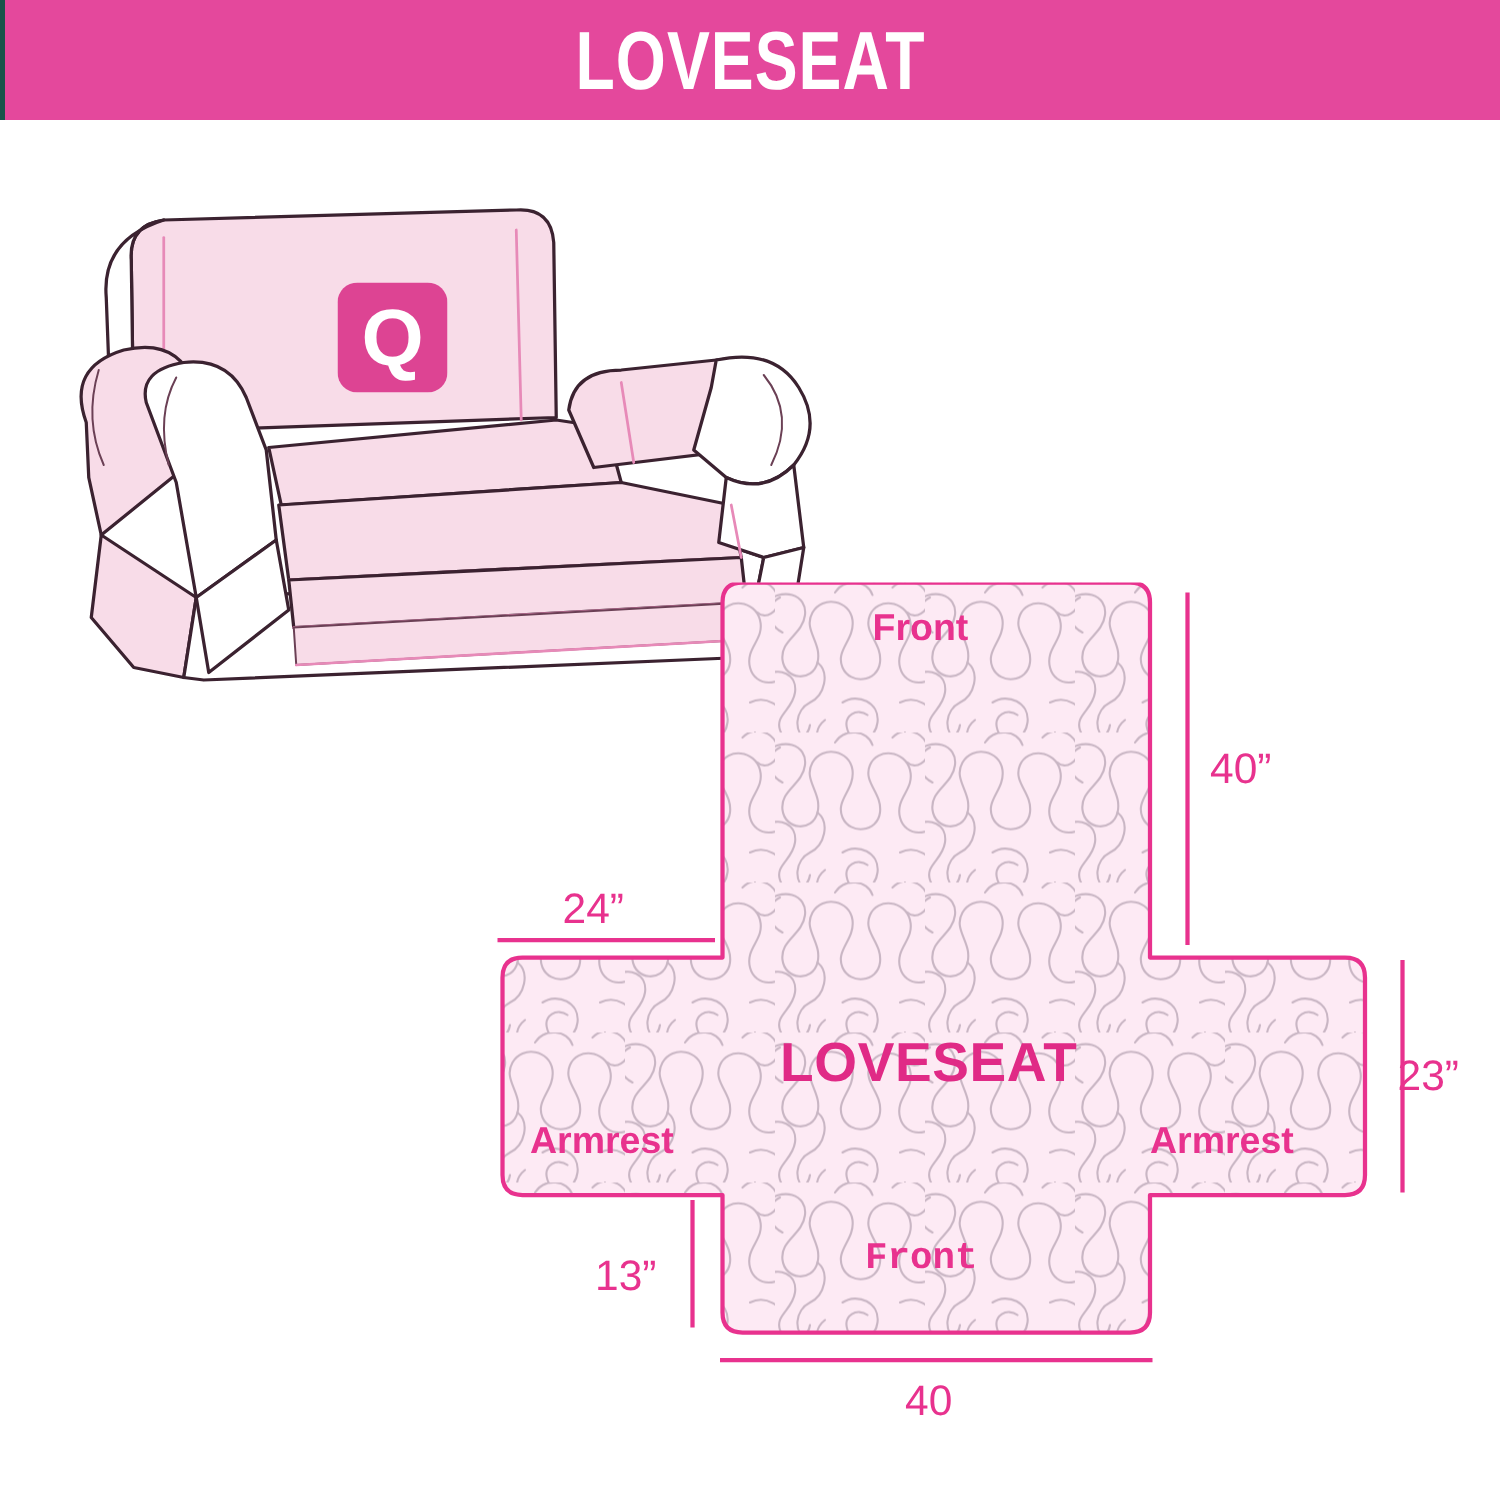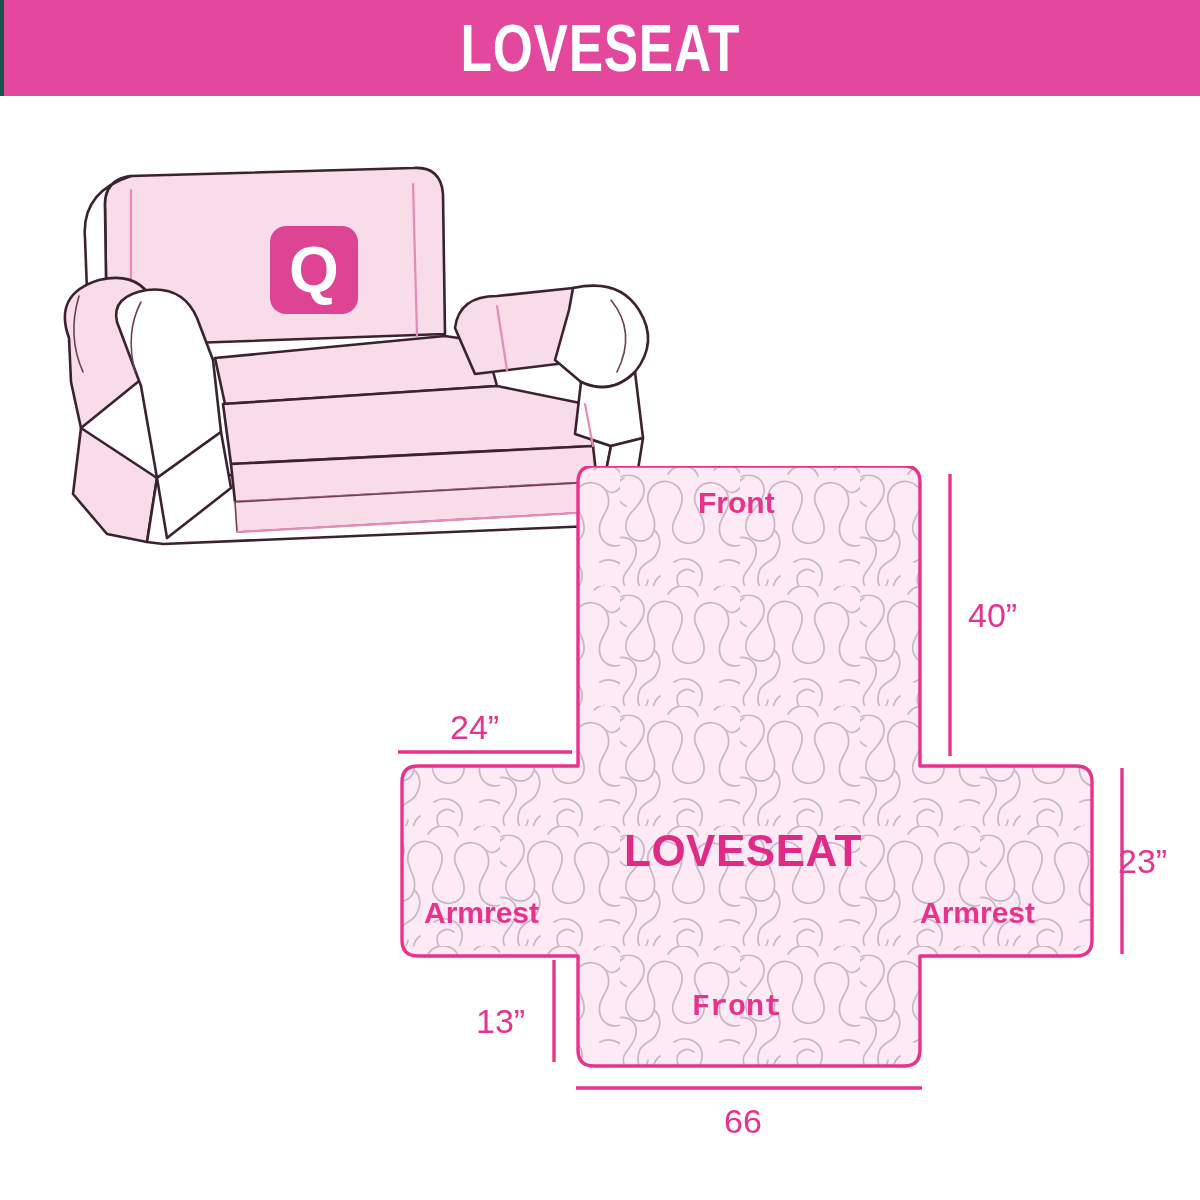--- a/index.html
+++ b/index.html
@@ -243,16 +243,16 @@
 
     
     <div class="dim-label" style="left:588px; top:130px;">40”</div>
 
     <div class="dim-label" style="left:738px; top:376px;">23”</div>
 
     <div class="dim-label" style="left:70px; top:242px;text-align:right;">24”</div>
 
     <div class="dim-label" style="left:96px; top:526px;margin-top:10px;">13”</div>
 
-    <div class="dim-label" style="left:344px; top:636px;">66</div>
+    <div class="dim-label" style="left:344px; top:636px;">40</div>
   </div>
 
 </div>
 
 </body></html>

